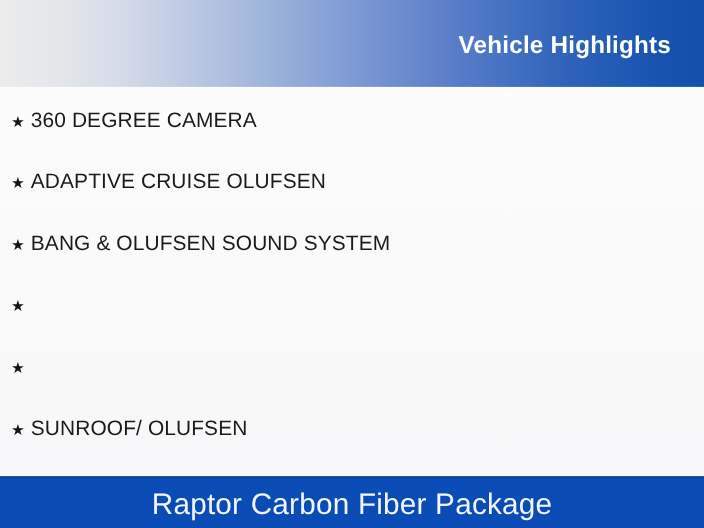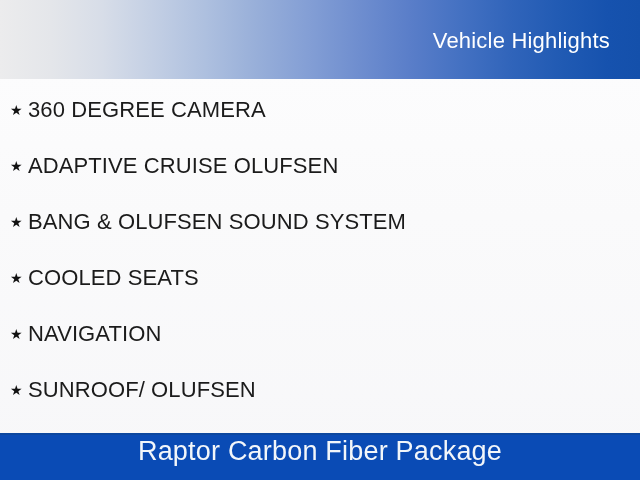--- a/index.html
+++ b/index.html
@@ -46,21 +46,21 @@
         #205ab3 88%,
         #1652ae 95%,
         #1450ab 100%);
   }
   .header-title {
     position: absolute;
     right: 30px;
     top: 28px;
     font-size: 22px;
     line-height: 26px;
-    font-weight: 400;
+    font-weight: 700;
     color: #ffffff;
     letter-spacing: 0.2px;
     white-space: nowrap;
     margin-left: 24px;
   }
 
   
   .features {
     position: absolute;
     left: 0;
@@ -88,37 +88,38 @@
 
   .bullet-star {
     display: inline-block;
     width: 18px;
     font-size: 14px;
     line-height: 22px;
     color: #121212;
     text-align: left;
   }
   .feature-label {
-    font-size: 22px;
+    font-size: 19px;
     line-height: 22px;
     color: #1b1b1b;
     letter-spacing: 0.1px;
   }
 
   
   .footer-band {
     position: absolute;
     left: 0;
     bottom: 0;
     width: 640px;
     height: 47px;
     background: #0a4bb5;
     border-top: 2px solid #0c479f;
     box-sizing: border-box;
     display: flex;
+    align-items: center;
     justify-content: center;
   }
   .footer-title {
     font-size: 27px;
     line-height: 32px;
     font-weight: 400;
     color: #f2f6fa;
     letter-spacing: 0.2px;
     white-space: nowrap;
   }
@@ -144,26 +145,24 @@
       <span class="feature-label">ADAPTIVE CRUISE OLUFSEN</span>
     </li>
 
     <li class="feature-row">
       <span class="bullet-star">★</span>
       <span class="feature-label">BANG &amp; OLUFSEN SOUND SYSTEM</span>
     </li>
 
     <li class="feature-row">
       <span class="bullet-star">★</span>
-      <span class="feature-label">COOLED SEATS</span>
     </li>
 
     <li class="feature-row">
       <span class="bullet-star">★</span>
-      <span class="feature-label">NAVIGATION</span>
     </li>
 
     <li class="feature-row">
       <span class="bullet-star">★</span>
       <span class="feature-label">SUNROOF/ OLUFSEN</span>
     </li>
 
   </ul>
 
   <div class="footer-band">

